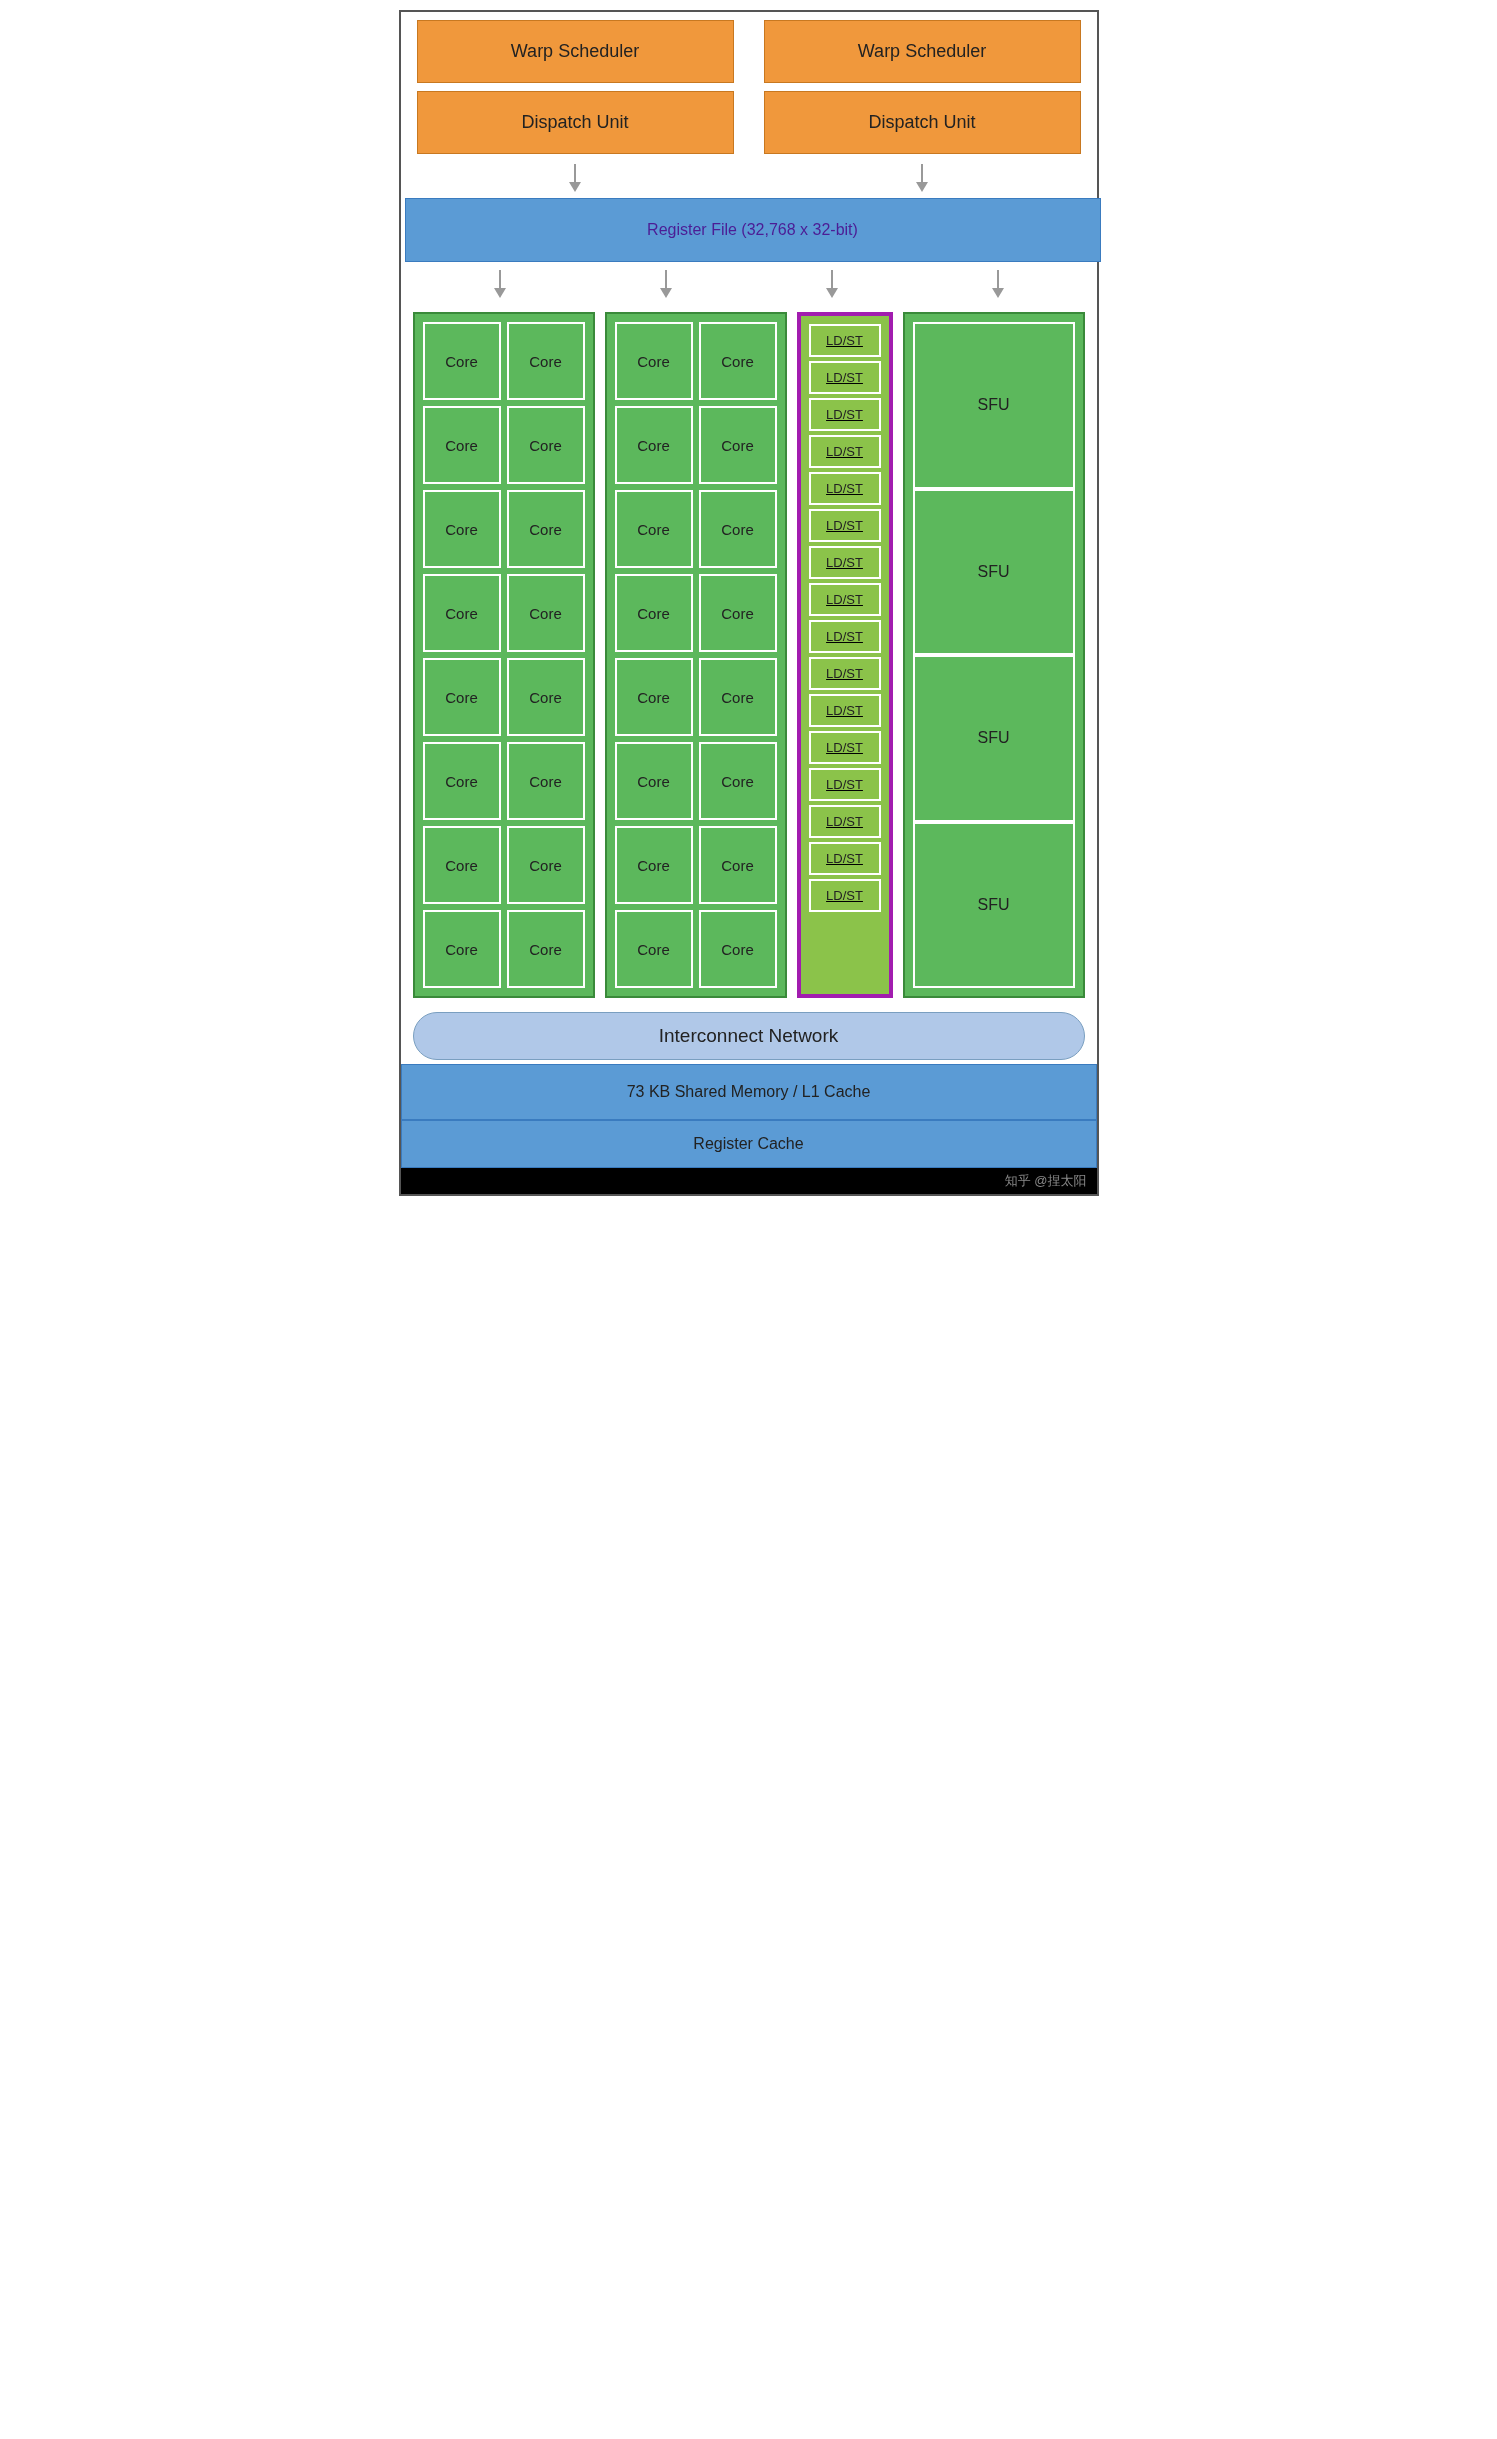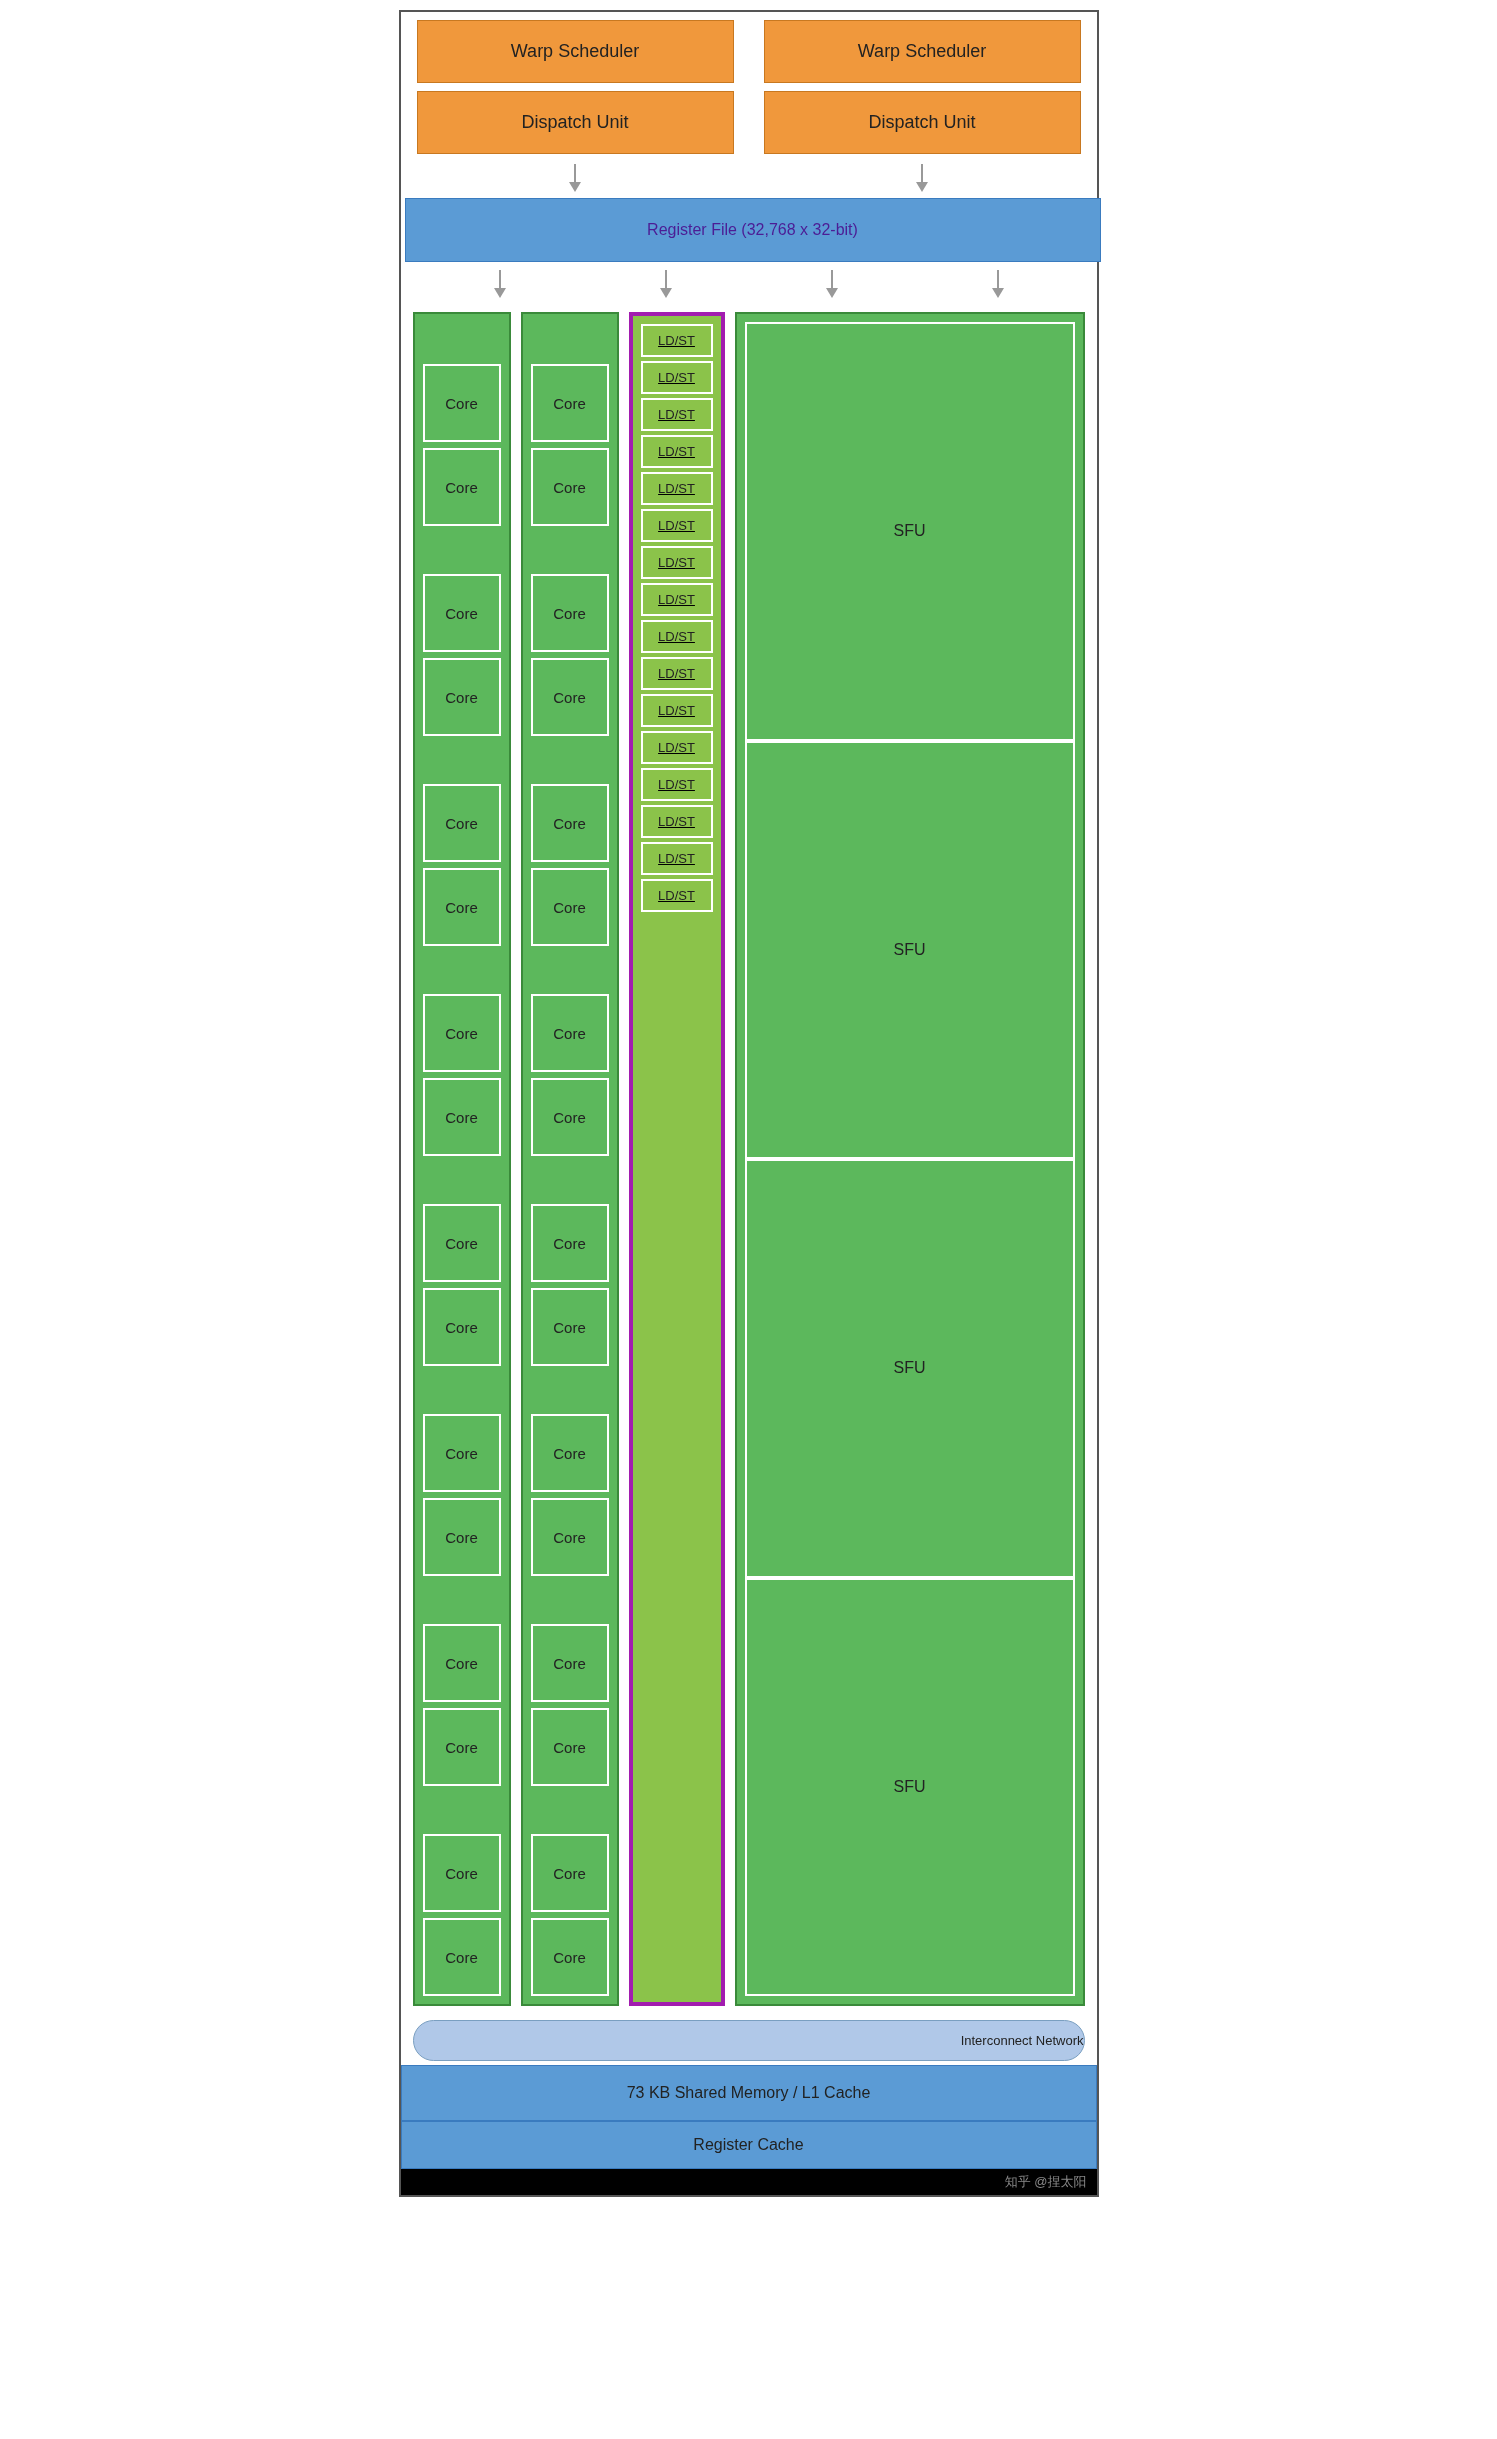--- a/index.html
+++ b/index.html
@@ -110,23 +110,21 @@
       border: 2px solid #3a8a3a;
       display: flex;
       flex-direction: column;
       gap: 6px;
       padding: 8px 8px;
       flex: 0 0 auto;
     }
 
     .core-pair {
       display: flex;
-      flex-direction: column;
       gap: 6px;
-      margin-top: 42px;
     }
 
     .core-box {
       background: #5cb85c;
       border: 2px solid #fff;
       color: #222;
       font-size: 15px;
       font-weight: 500;
       text-align: center;
       padding: 18px 0;
@@ -182,23 +180,23 @@
       justify-content: center;
       width: 78px;
     }
 
     
     .interconnect {
       background: #b0c8e8;
       border: 1.5px solid #7a9fc0;
       border-radius: 30px;
       color: #222;
-      text-align: right;
+      text-align: center;
       padding: 12px 0;
-      font-size: 13px;
+      font-size: 19px;
       margin: 4px 12px;
     }
 
     .shared-memory {
       background: #5b9bd5;
       border: 1.5px solid #3a7bbf;
       color: #222;
       text-align: center;
       padding: 18px 0;
       font-size: 16px;

